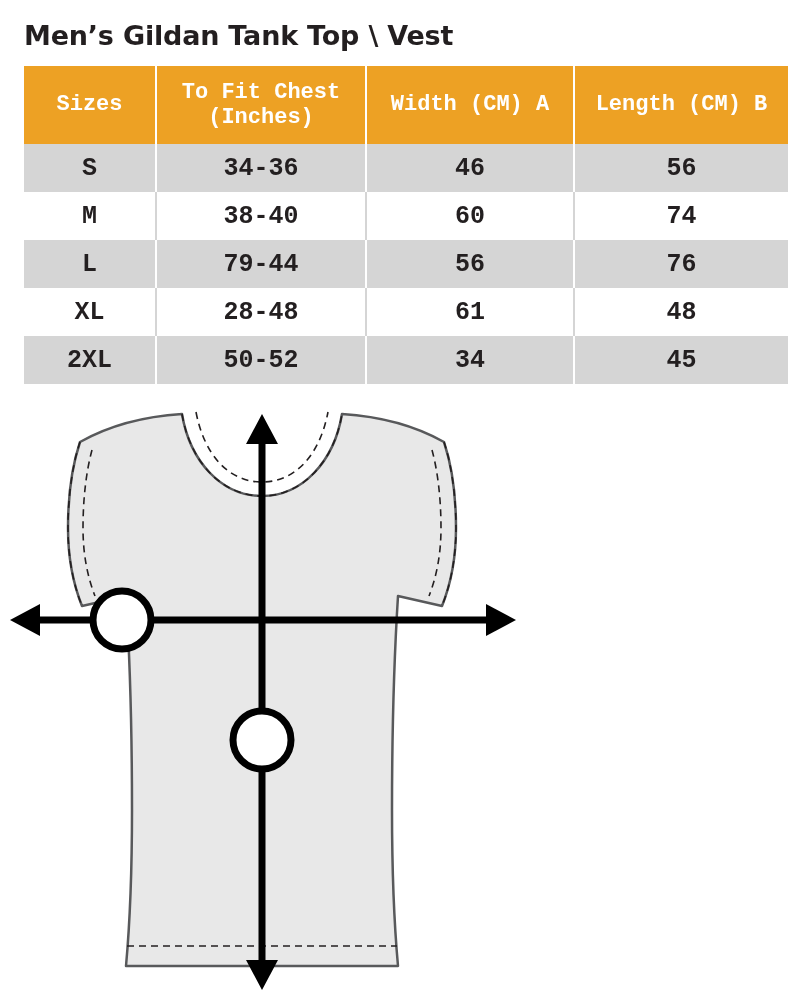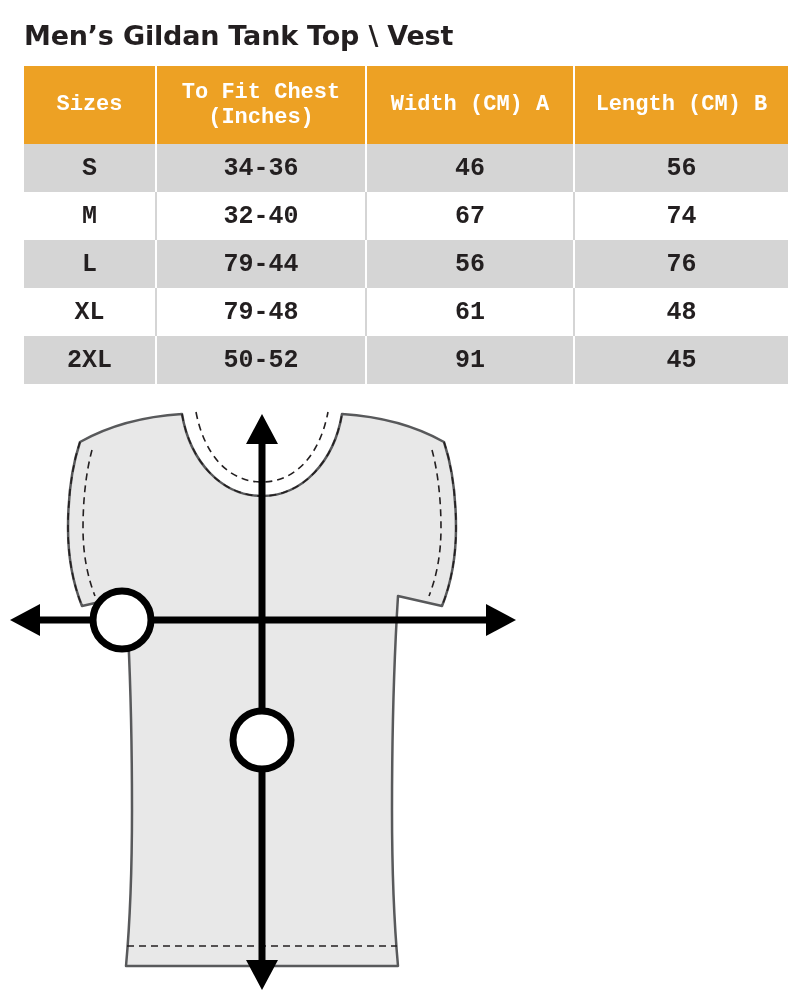--- a/index.html
+++ b/index.html
@@ -114,40 +114,40 @@
     </thead>
     <tbody>
       <tr>
         <td class="col-1">S</td>
         <td class="col-2">34-36</td>
         <td class="col-3">46</td>
         <td class="col-4">56</td>
       </tr>
       <tr>
         <td class="col-1">M</td>
-        <td class="col-2">32-40</td>
-        <td class="col-3">67</td>
+        <td class="col-2">38-40</td>
+        <td class="col-3">60</td>
         <td class="col-4">74</td>
       </tr>
       <tr>
         <td class="col-1">L</td>
         <td class="col-2">79-44</td>
         <td class="col-3">56</td>
         <td class="col-4">76</td>
       </tr>
       <tr>
         <td class="col-1">XL</td>
-        <td class="col-2">79-48</td>
+        <td class="col-2">28-48</td>
         <td class="col-3">61</td>
         <td class="col-4">48</td>
       </tr>
       <tr>
         <td class="col-1">2XL</td>
         <td class="col-2">50-52</td>
-        <td class="col-3">91</td>
+        <td class="col-3">34</td>
         <td class="col-4">45</td>
       </tr>
     </tbody>
   </table>
 
   <div class="diagram">
     <svg width="812" height="590" viewBox="0 0 812 590" xmlns="http://www.w3.org/2000/svg">
 
       <g>
         <path d="M 80 32

